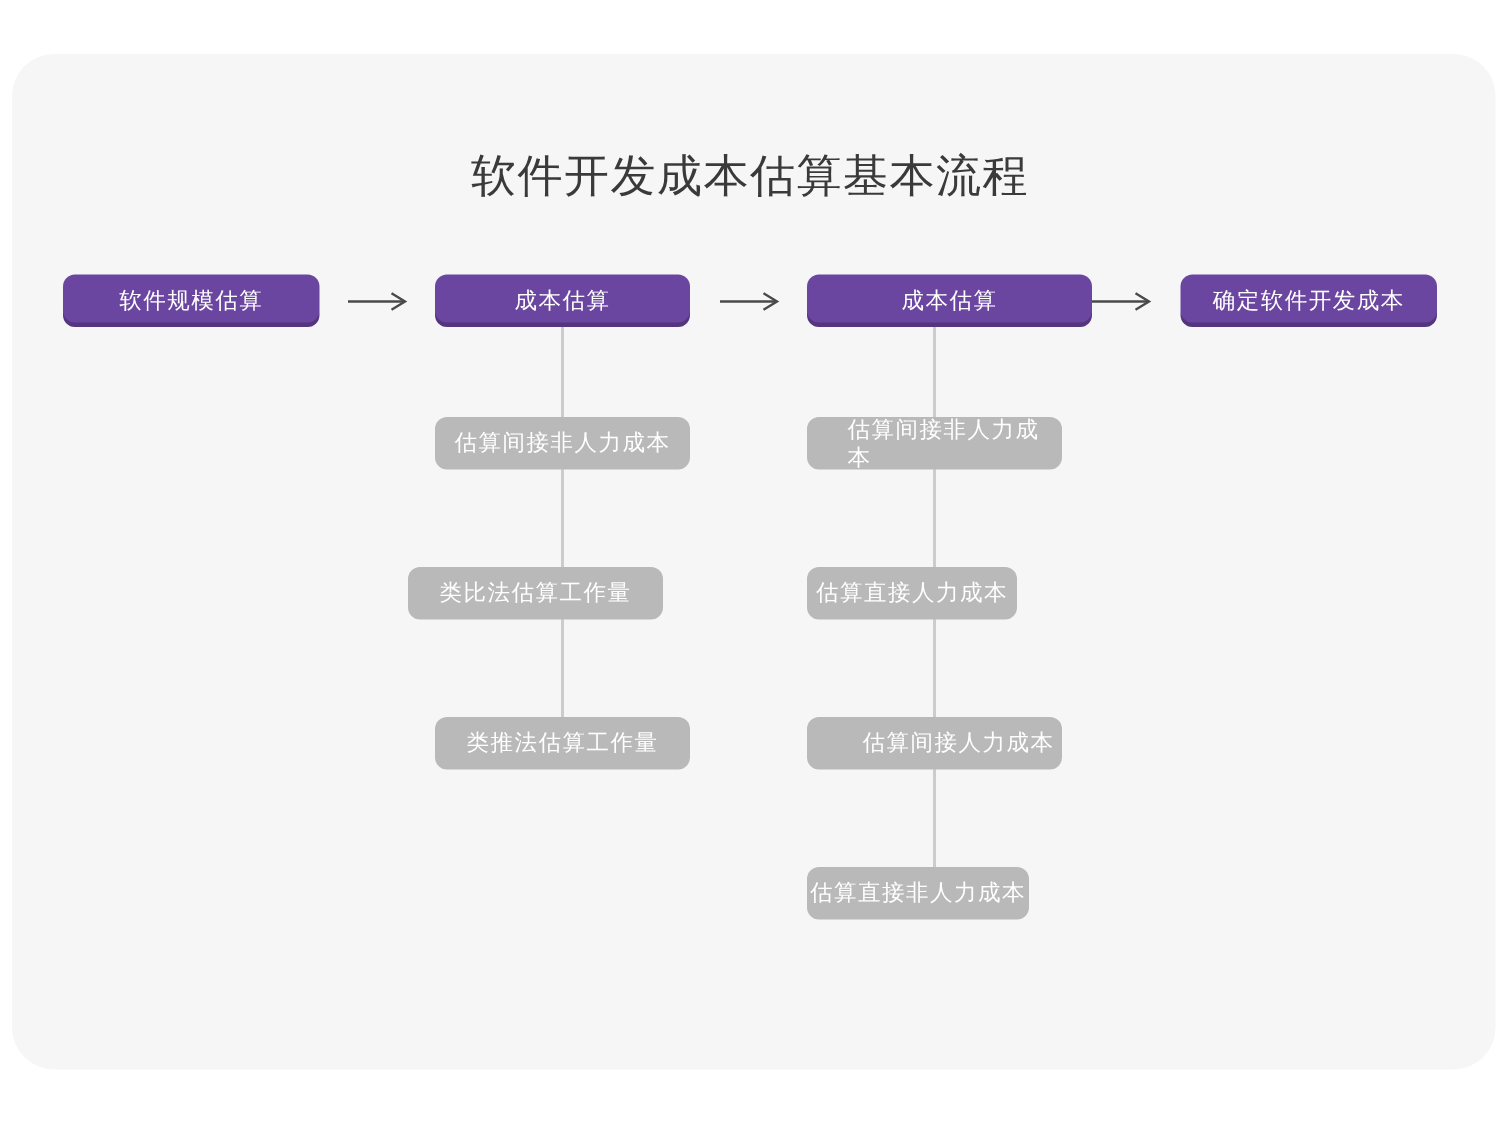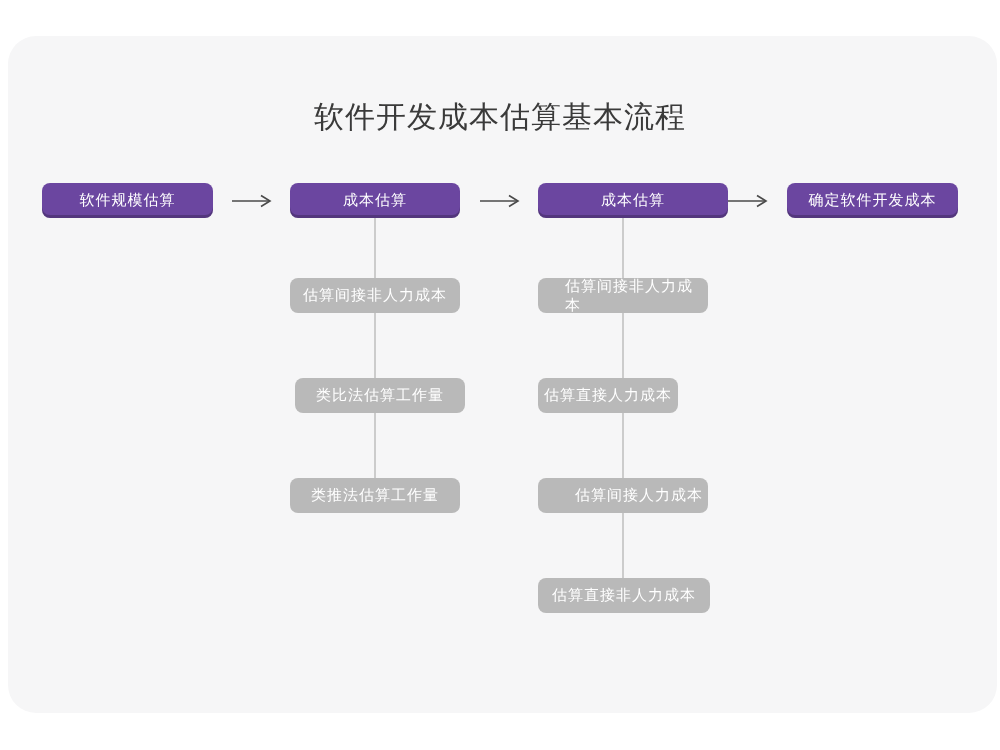--- a/index.html
+++ b/index.html
@@ -57,27 +57,27 @@
   .step3{left:538px;top:183px;width:190px;}
   .step4{left:787px;top:183px;width:171px;}
   .arrow1{left:231px;}
   .arrow2{left:479px;}
   .arrow3{left:727px;}
   
   .line-work{left:374px;top:218px;height:278px;}
   .line-cost{left:622px;top:218px;height:378px;}
   
   .work0{left:290px;top:278px;width:170px;}
-  .work1{left:295px;top:378px;width:170px;}
+  .work1{left:272px;top:378px;width:170px;}
   .work2{left:290px;top:478px;width:170px;}
   
   .cost0{left:538px;top:278px;width:170px;padding-left:27px;}
   .cost1{left:538px;top:378px;width:140px;}
   .cost2{left:538px;top:478px;width:170px;padding-left:32px;}
-  .cost3{left:538px;top:578px;width:172px;}
+  .cost3{left:538px;top:578px;width:148px;}
 </style>
 </head>
 <body>
 
 <div class="canvas">
   <div class="card"></div>
 
   <div class="title">软件开发成本估算基本流程</div>
 
   <div class="node pbox step1">软件规模估算</div>

